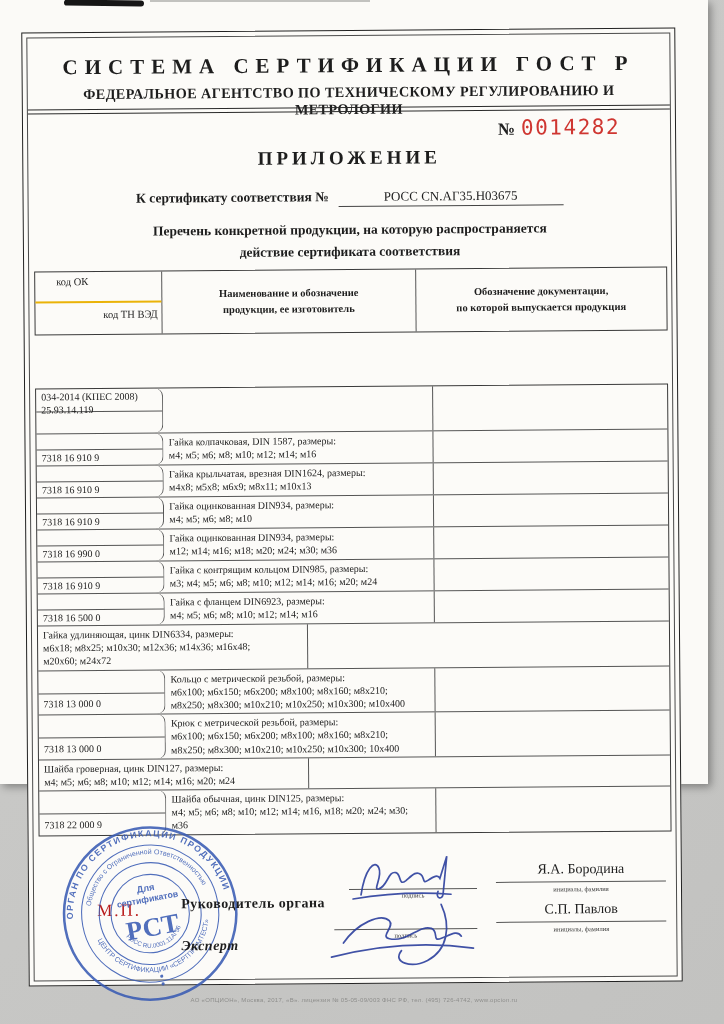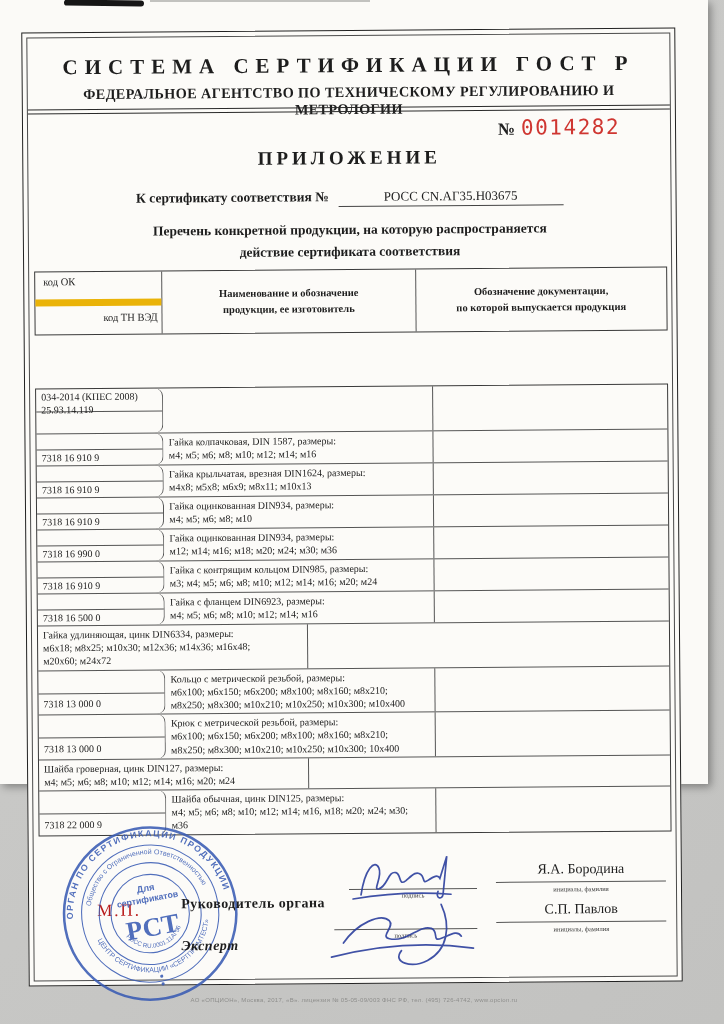--- a/index.html
+++ b/index.html
@@ -32,21 +32,21 @@
   .cert-label{font-weight:bold;}
   .cert-num{display:inline-block;min-width:225px;border-bottom:1px solid #444;text-align:center;
             font-size:13px;vertical-align:baseline;padding-bottom:1px;margin-left:6px;}
   .desc{position:absolute;left:0;right:0;top:188px;text-align:center;font-weight:bold;
         font-size:13.5px;line-height:1.6;}
 
   
   .htable{position:absolute;left:10px;top:238px;width:631px;height:62px;border:1.4px solid #3a3a3a;
           display:flex;background:#fcfbf8;}
   .hc1{width:20%;border-right:1px solid #555;display:flex;flex-direction:column;font-size:10.5px;}
-  .hc1t{flex:1;border-bottom:7px solid #eab308;padding:4px 4px 0 8px;}
+  .hc1t{flex:1;border-bottom:2px solid #eab308;padding:4px 4px 0 21px;}
   .hc1b{flex:1;padding:6px 4px 0 5px;text-align:right;}
   .hc2{width:40%;border-right:1px solid #555;display:flex;align-items:center;justify-content:center;
        text-align:center;font-weight:bold;font-size:10.5px;line-height:1.5;white-space:pre-line;}
   .hc3{flex:1;display:flex;align-items:center;justify-content:center;text-align:center;
        font-weight:bold;font-size:10.5px;line-height:1.5;white-space:pre-line;}
 
   
   .btable{position:absolute;left:10px;top:355px;width:631px;border:1.4px solid #3a3a3a;background:#fcfbf8;}
   .brow{display:flex;border-bottom:1px solid #555;}
   .brow:last-child{border-bottom:none;}

